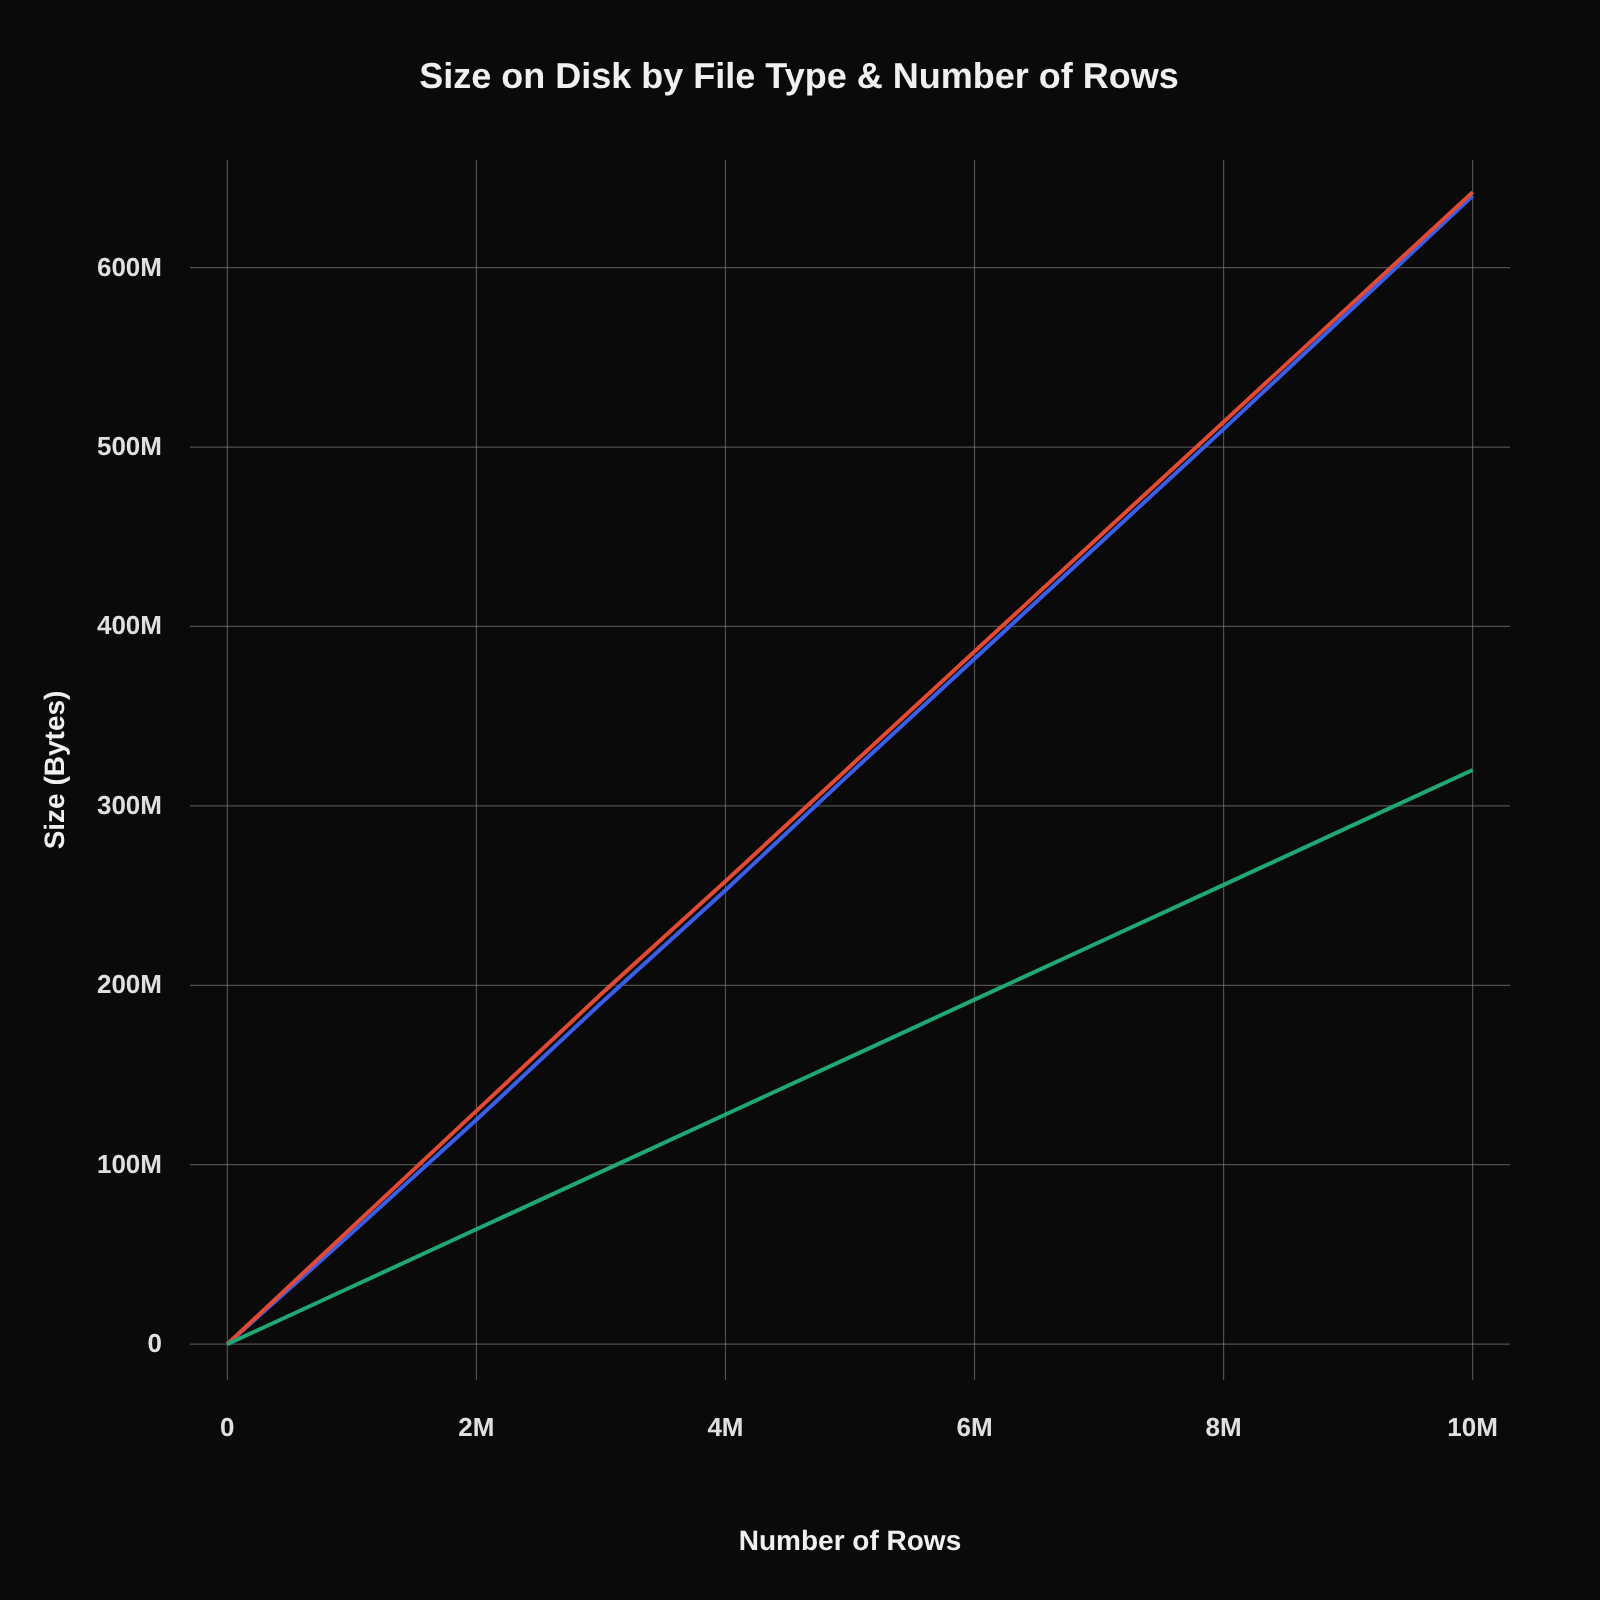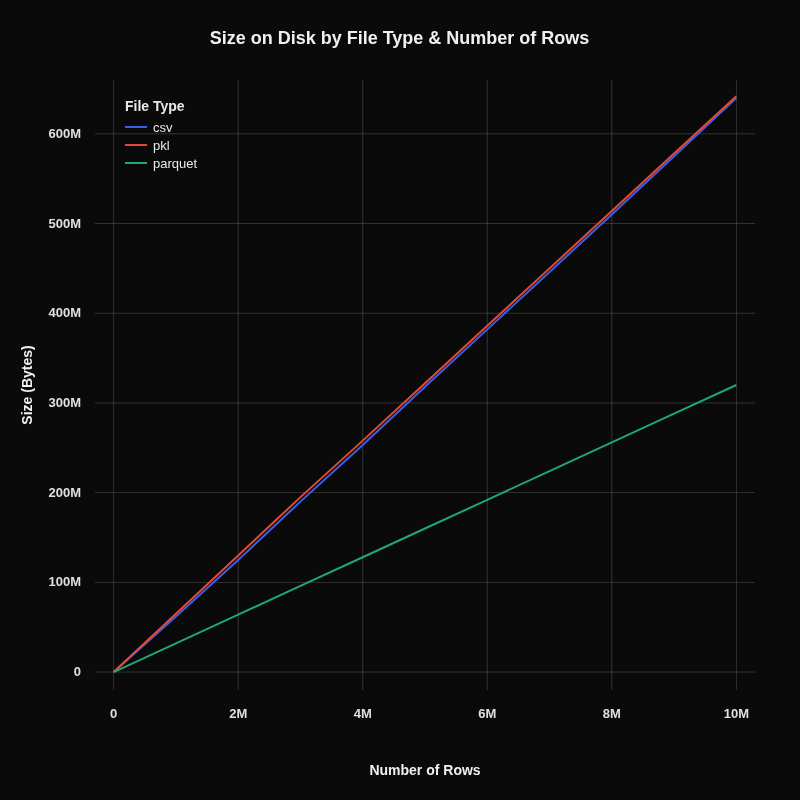--- a/index.html
+++ b/index.html
@@ -123,31 +123,14 @@
         <text x="81" y="496.6470588235294" text-anchor="end" class="tick-label">200M</text>
         <text x="81" y="406.94117647058823" text-anchor="end" class="tick-label">300M</text>
         <text x="81" y="317.235294117647" text-anchor="end" class="tick-label">400M</text>
         <text x="81" y="227.5294117647059" text-anchor="end" class="tick-label">500M</text>
         <text x="81" y="137.82352941176475" text-anchor="end" class="tick-label">600M</text>
       </g>
     <text class="x-label" x="425" y="775" text-anchor="middle">Number of Rows</text>
     <text class="y-label" x="0" y="0" transform="translate(32,385) rotate(-90)" text-anchor="middle">Size (Bytes)</text>
   </svg>
 
-  <div class="legend">
-    <div class="legend-title">File Type</div>
-    <div id="legend-items">
-        <div class="legend-item">
-          <div class="legend-swatch" style="background: rgb(59, 94, 232);"></div>
-          <span>csv</span>
-        </div>
-        <div class="legend-item">
-          <div class="legend-swatch" style="background: rgb(227, 74, 51);"></div>
-          <span>pkl</span>
-        </div>
-        <div class="legend-item">
-          <div class="legend-swatch" style="background: rgb(31, 167, 116);"></div>
-          <span>parquet</span>
-        </div>
-      </div>
-  </div>
 
 </div>
 
 </body></html>

